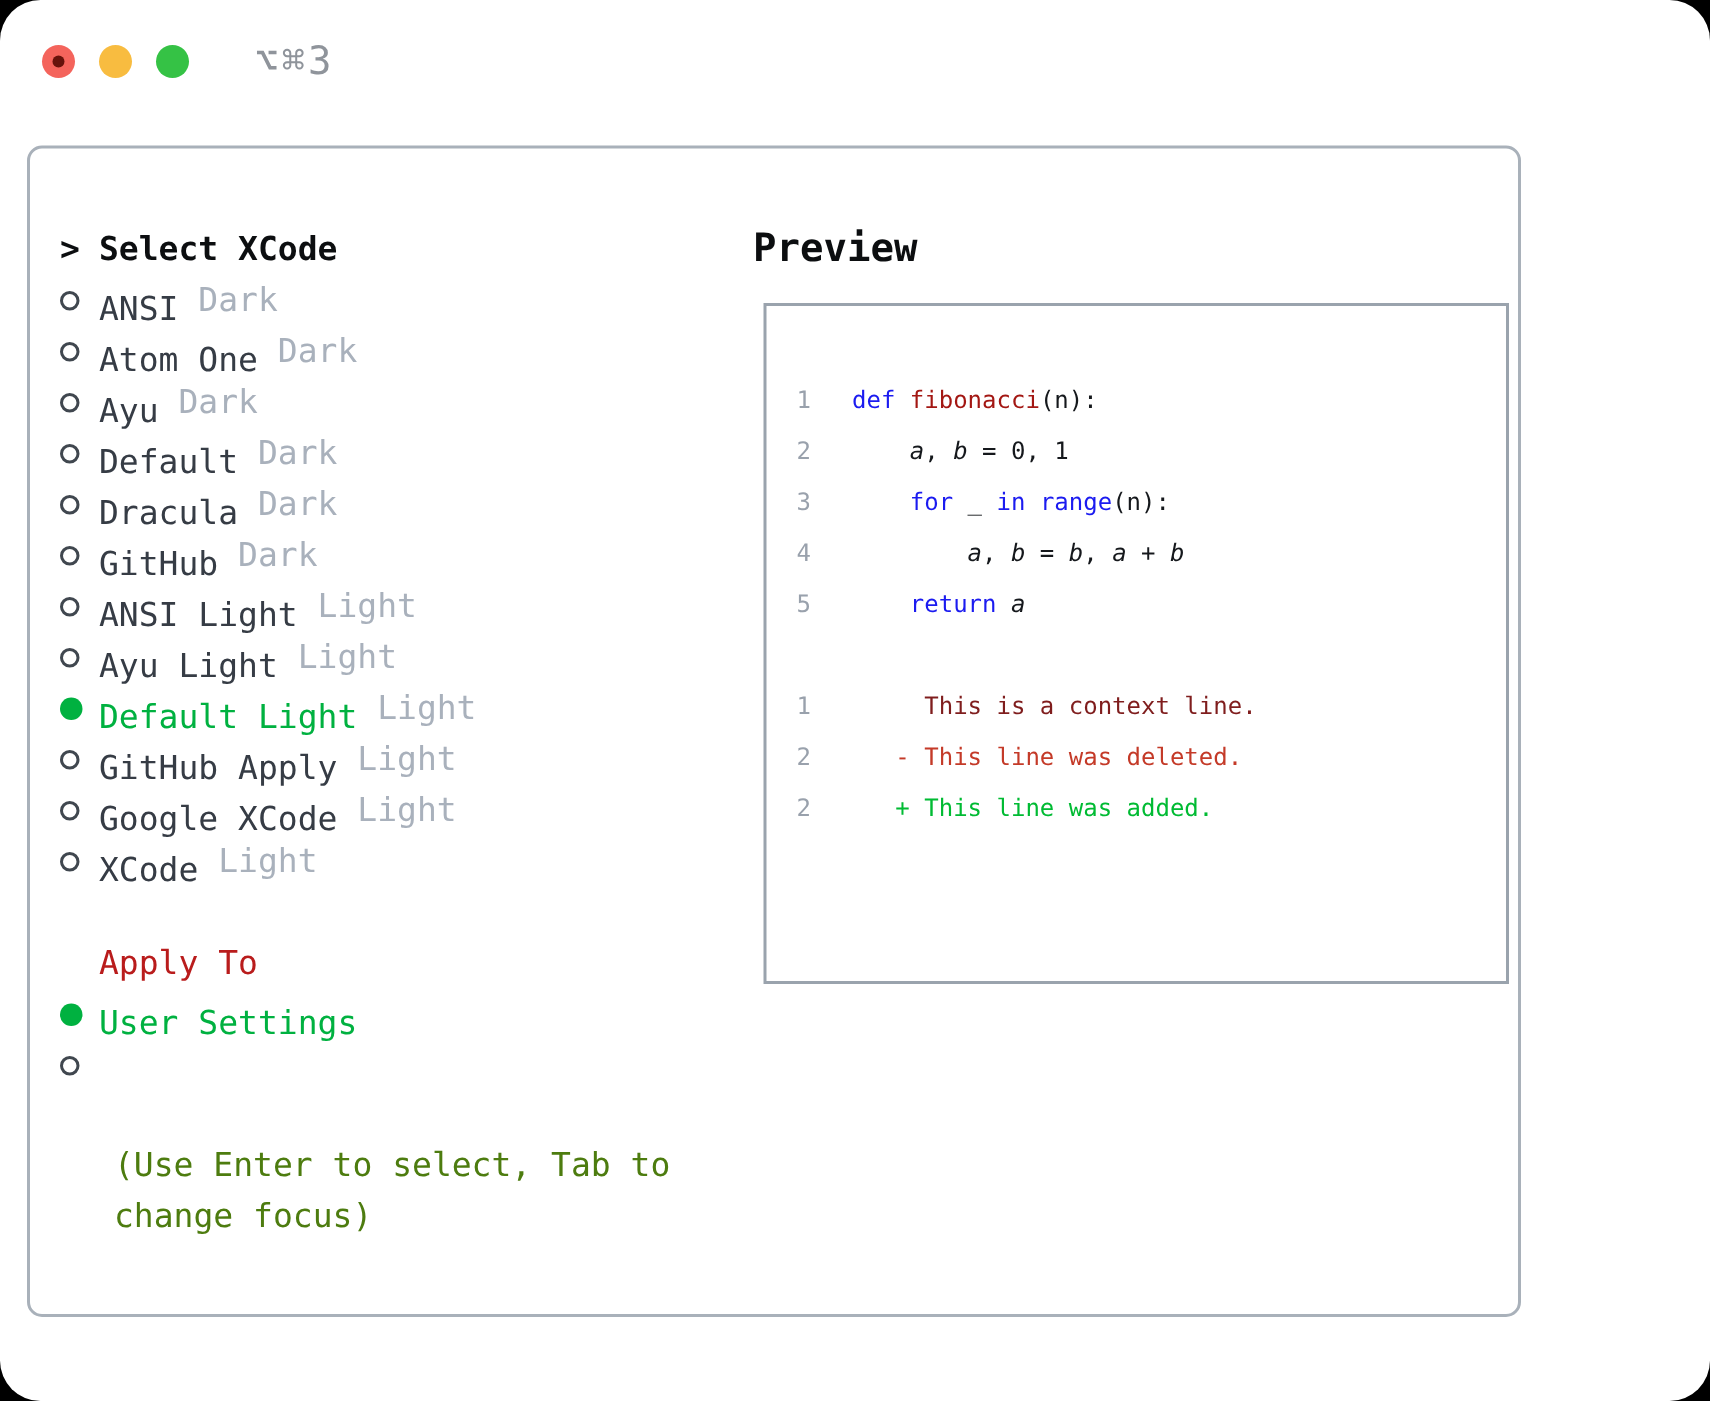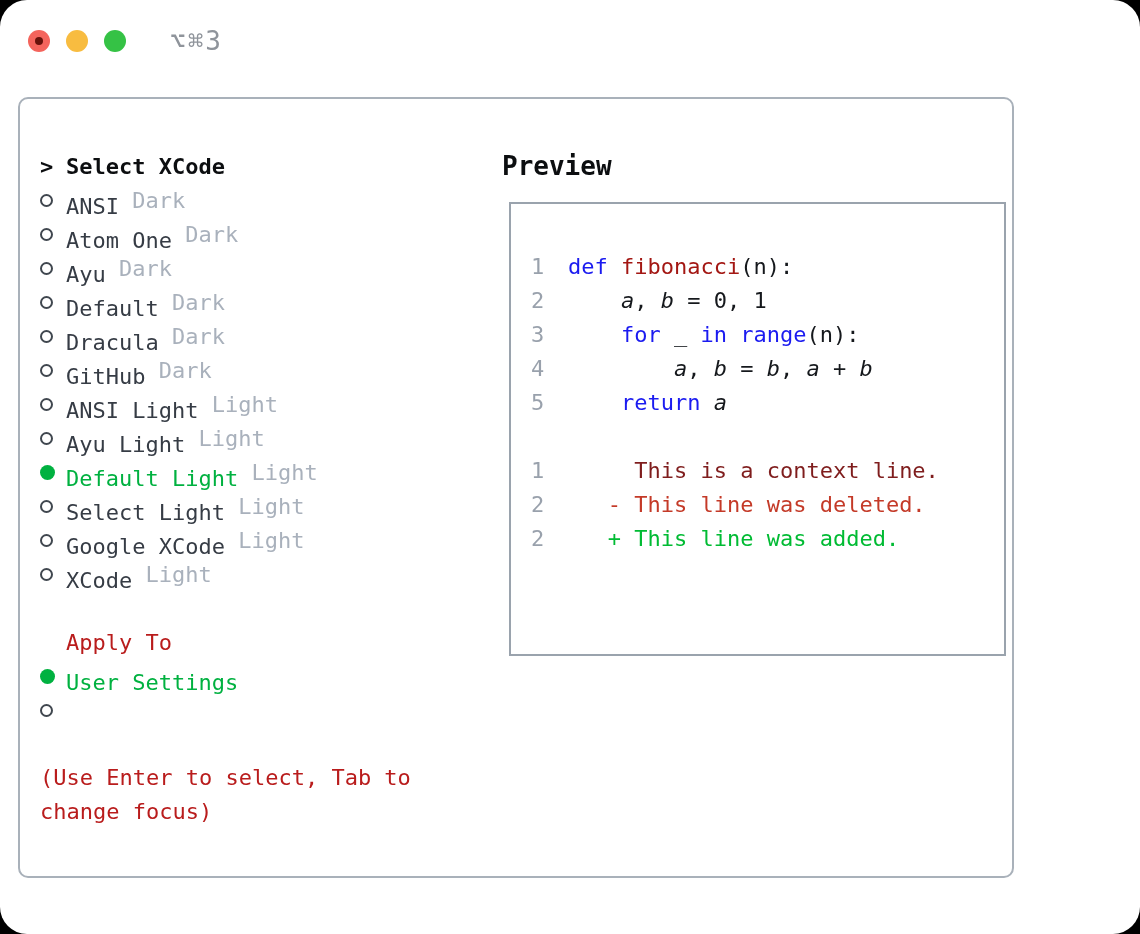--- a/index.html
+++ b/index.html
@@ -32,33 +32,33 @@
   .radio{width:13px;height:13px;border:2px solid #40474f;border-radius:50%;box-sizing:border-box;}
   .radio.sel{width:15px;height:15px;border:none;background:#00b140;}
   .heading-text{font-weight:bold;color:#0c0e10;}
   .sub-heading{color:#b91c1c;}
   .item-name{color:#363c45;margin-top:12px;}
   .item-name.sel{color:#00b140;}
   .item-variant{color:#a9b1bc;}
   .left-col{position:absolute;left:20px;top:50px;}
   .spacer{height:34px;}
   .hint{
-    width:440px;font-size:22px;line-height:34px;color:#b91c1c;white-space:normal;
+    width:440px;font-size:22px;line-height:34px;color:#4d7c0f;white-space:normal;margin-left:36px;
   }
   
   .preview-heading{
     position:absolute;left:482px;top:50px;height:34px;display:flex;align-items:center;
     font-size:26px;font-weight:bold;color:#0c0e10;
   }
   .preview-box{
     position:absolute;left:489px;top:103px;width:473px;height:404px;
     border:2px solid #9aa3ad;background:#fff;box-sizing:content-box;
     padding-top:46px;padding-left:20px;overflow:hidden;
   }
-  .code-line{height:34px;font-size:22px;line-height:34px;white-space:pre;color:#15181c;}
+  .code-line{height:34px;font-size:16px;line-height:34px;white-space:pre;color:#15181c;}
   .lnum{display:inline-block;width:37px;color:#99a1ac;}
   .tok-kw{color:#1b1bf0;}
   .tok-fn{color:#a31713;}
   .tok-var{font-style:italic;}
   .diff-context{color:#7f1d1d;}
   .diff-deleted{color:#c43a28;}
   .diff-added{color:#00bb33;}
 </style>
 </head>
 <body>
@@ -83,21 +83,21 @@
       <div id="theme-list">
           <div class="row"><span class="marker"><span class="radio"></span></span><span class="item-name">ANSI</span><span class="item-variant"> Dark</span></div>
           <div class="row"><span class="marker"><span class="radio"></span></span><span class="item-name">Atom One</span><span class="item-variant"> Dark</span></div>
           <div class="row"><span class="marker"><span class="radio"></span></span><span class="item-name">Ayu</span><span class="item-variant"> Dark</span></div>
           <div class="row"><span class="marker"><span class="radio"></span></span><span class="item-name">Default</span><span class="item-variant"> Dark</span></div>
           <div class="row"><span class="marker"><span class="radio"></span></span><span class="item-name">Dracula</span><span class="item-variant"> Dark</span></div>
           <div class="row"><span class="marker"><span class="radio"></span></span><span class="item-name">GitHub</span><span class="item-variant"> Dark</span></div>
           <div class="row"><span class="marker"><span class="radio"></span></span><span class="item-name">ANSI Light</span><span class="item-variant"> Light</span></div>
           <div class="row"><span class="marker"><span class="radio"></span></span><span class="item-name">Ayu Light</span><span class="item-variant"> Light</span></div>
           <div class="row"><span class="marker"><span class="radio sel"></span></span><span class="item-name sel">Default Light</span><span class="item-variant"> Light</span></div>
-          <div class="row"><span class="marker"><span class="radio"></span></span><span class="item-name">Select Light</span><span class="item-variant"> Light</span></div>
+          <div class="row"><span class="marker"><span class="radio"></span></span><span class="item-name">GitHub Apply</span><span class="item-variant"> Light</span></div>
           <div class="row"><span class="marker"><span class="radio"></span></span><span class="item-name">Google XCode</span><span class="item-variant"> Light</span></div>
           <div class="row"><span class="marker"><span class="radio"></span></span><span class="item-name">XCode</span><span class="item-variant"> Light</span></div>
         </div>
 
       <div class="spacer"></div>
 
       <div class="row">
         <span class="marker"></span>
         <span class="sub-heading">Apply To</span>
       </div>

